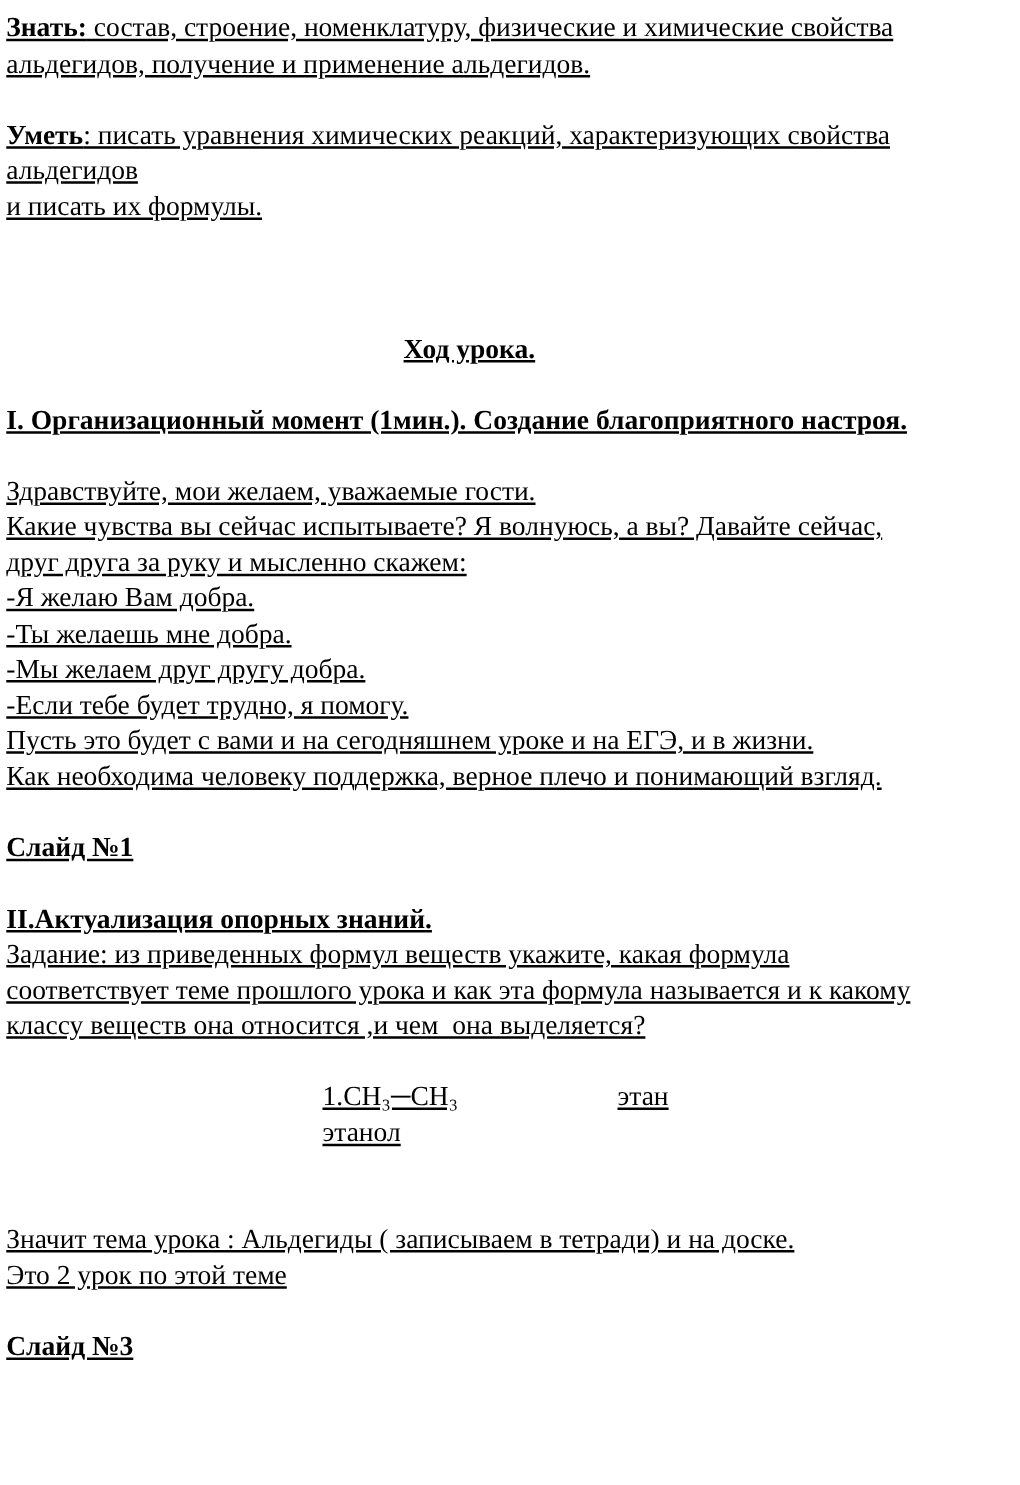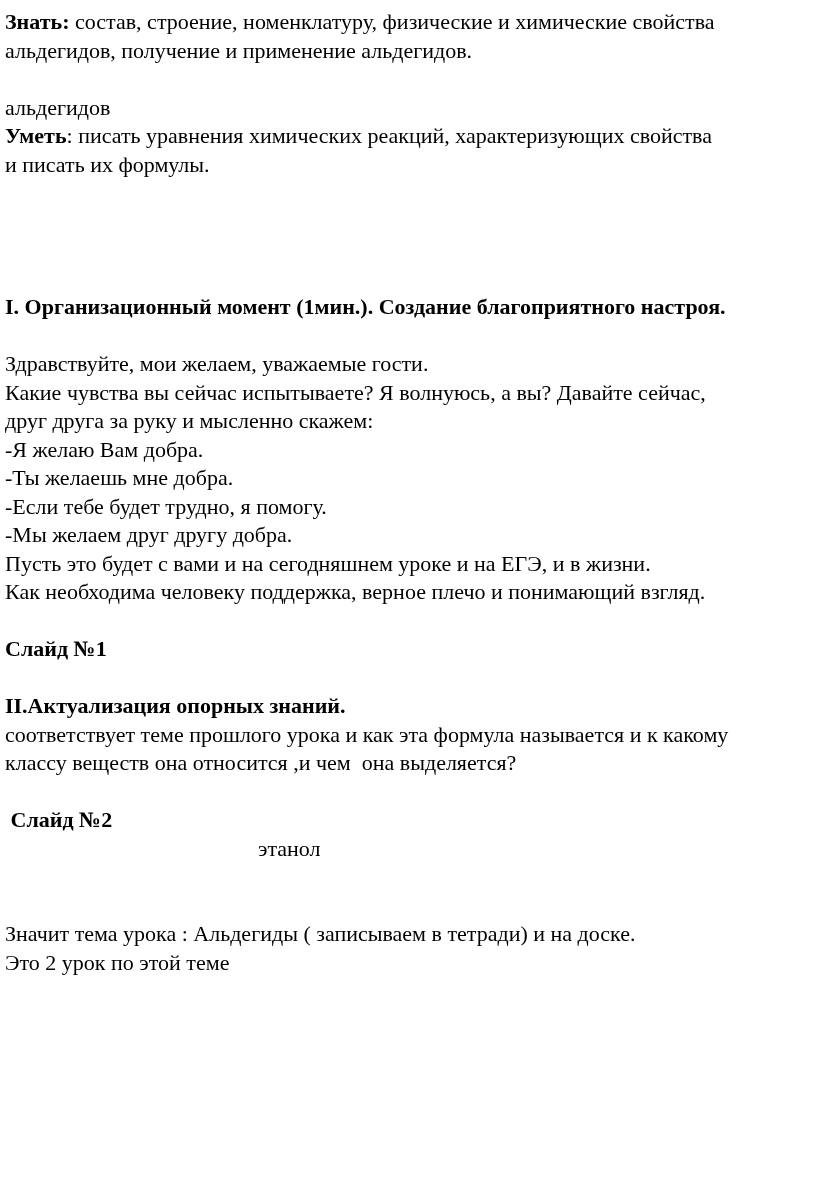--- a/index.html
+++ b/index.html
@@ -7,20 +7,21 @@
   body {
     width: 816px; height: 1188px;
     color: #000000;
     font-family: "Liberation Serif", "DejaVu Serif", serif;
     overflow: hidden;
   }
   .page {
     width: 752px; height: 1188px;
     padding: 8px 6px 3px 5px;
     overflow: hidden;
+    text-decoration: underline;
   }
   .line {
     font-size: 22px;
     line-height: 28.5px;
     height: 28.5px;
     white-space: pre;
   }
   .blank { height: 28.5px; }
   .bold { font-weight: bold; }
   .center { text-align: center; }
@@ -32,67 +33,73 @@
 </head>
 <body>
 
 <div class="page">
 
   <div class="line"><span class="lead">Знать:</span><span> состав, строение, номенклатуру, физические и химические свойства</span></div>
   <div class="line">альдегидов, получение и применение альдегидов.</div>
 
   <div class="blank"></div>
 
+  <div class="line"><span class="lead">Уметь</span><span>: писать уравнения химических реакций, характеризующих свойства</span></div>
   <div class="line">альдегидов</div>
-  <div class="line"><span class="lead">Уметь</span><span>: писать уравнения химических реакций, характеризующих свойства</span></div>
   <div class="line">и писать их формулы.</div>
 
   <div class="blank"></div>
   <div class="blank"></div>
   <div class="blank"></div>
 
+  <div class="line bold center">Ход урока.</div>
 
   <div class="blank"></div>
 
   <div class="line bold">I. Организационный момент (1мин.). Создание благоприятного настроя.</div>
 
   <div class="blank"></div>
 
   <div class="line">Здравствуйте, мои желаем, уважаемые гости.</div>
   <div class="line">Какие чувства вы сейчас испытываете? Я волнуюсь, а вы? Давайте сейчас,</div>
   <div class="line">друг друга за руку и мысленно скажем:</div>
   <div class="line">-Я желаю Вам добра.</div>
   <div class="line">-Ты желаешь мне добра.</div>
+  <div class="line">-Мы желаем друг другу добра.</div>
   <div class="line">-Если тебе будет трудно, я помогу.</div>
-  <div class="line">-Мы желаем друг другу добра.</div>
   <div class="line">Пусть это будет с вами и на сегодняшнем уроке и на ЕГЭ, и в жизни.</div>
   <div class="line">Как необходима человеку поддержка, верное плечо и понимающий взгляд.</div>
 
   <div class="blank"></div>
 
   <div class="line bold">Слайд №1</div>
 
   <div class="blank"></div>
 
   <div class="line bold">II.Актуализация опорных знаний.</div>
+  <div class="line">Задание: из приведенных формул веществ укажите, какая формула</div>
   <div class="line">соответствует теме прошлого урока и как эта формула называется и к какому</div>
   <div class="line">классу веществ она относится ,и чем  она выделяется?</div>
 
   <div class="blank"></div>
 
-  <div class="line bold"> Слайд №2</div>
 
+  <div class="line formula-row">
+    <span class="formula">1.CH₃─CH₃</span>
+    <span class="formula-name">этан</span>
+  </div>
   <div class="line formula-row">
     <span class="formula-name">этанол</span>
   </div>
 
   <div class="blank"></div>
 
 
   <div class="blank"></div>
 
   <div class="line">Значит тема урока : Альдегиды ( записываем в тетради) и на доске.</div>
   <div class="line">Это 2 урок по этой теме</div>
 
   <div class="blank"></div>
 
+  <div class="line bold">Слайд №3</div>
 
 </div>
 
 </body></html>

